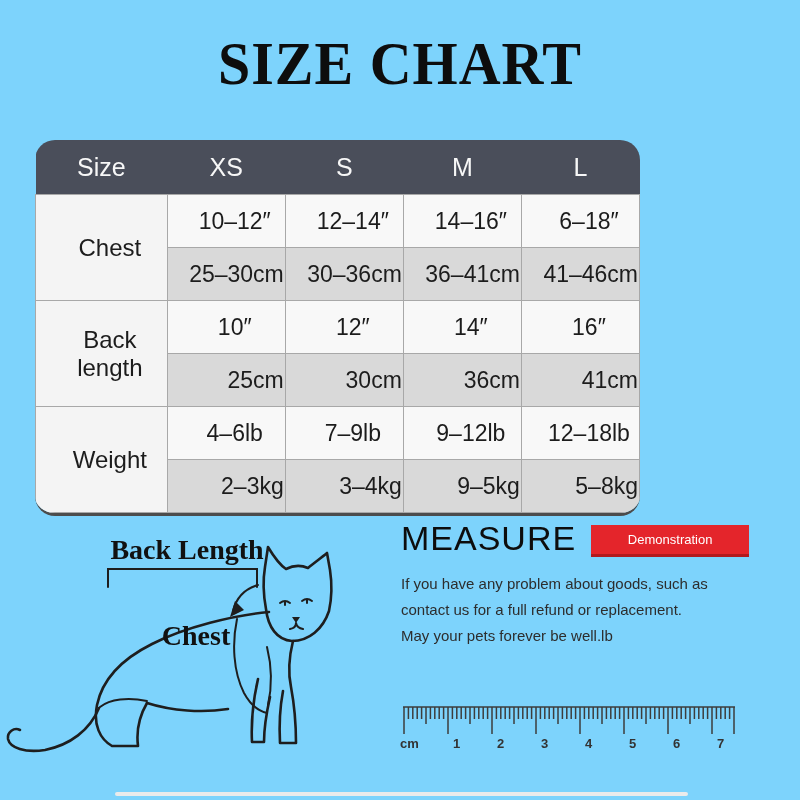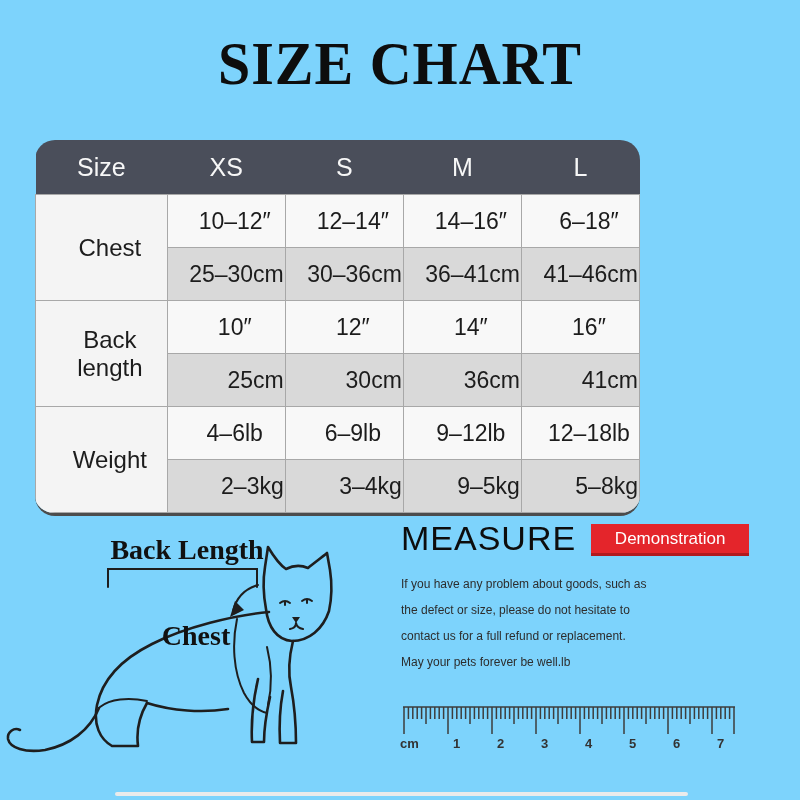--- a/index.html
+++ b/index.html
@@ -24,26 +24,26 @@
 
   
   .cat{position:absolute;left:0;top:515px;width:400px;height:280px;}
   .cat path.stroke{fill:none;stroke:#1e1e1e;stroke-width:2.6;stroke-linecap:round;stroke-linejoin:round;}
   .cat path.thin{fill:none;stroke:#1e1e1e;stroke-width:2;stroke-linecap:round;}
   .cat path.fill{fill:#1e1e1e;stroke:none;}
   .cat text{font-family:"Liberation Serif",serif;font-weight:700;font-size:28px;fill:#111;}
 
   
   .measure{position:absolute;left:401px;top:518px;width:372px;}
-  .measure-head{display:flex;align-items:flex-start;gap:15px;}
+  .measure-head{display:flex;align-items:center;gap:15px;}
   .measure-title{font-size:34px;letter-spacing:1px;color:#0d0d0d;line-height:40px;}
-  .badge{background:var(--badge_red);color:#fff;font-size:17px;width:158px;height:29px;
+  .badge{background:var(--badge_red);color:#fff;font-size:13px;width:158px;height:29px;
          margin-top:6px;display:flex;align-items:center;justify-content:center;
          border-bottom:3px solid #b2191d;flex:none;}
-  .measure-text{margin-top:13px;font-size:12px;line-height:26px;color:#2d2d2d;}
+  .measure-text{margin-top:13px;font-size:15px;line-height:26px;color:#2d2d2d;}
 
   
   .ruler{position:absolute;left:398px;top:703px;width:340px;height:52px;}
   .ruler line{stroke:#3d3d3d;stroke-width:1.5;}
   .ruler text{font-size:13px;font-weight:700;fill:#333;}
 
   .bottom-line{position:absolute;left:115px;top:792px;width:573px;height:4px;
                background:#ebebeb;border-radius:2px;}
 </style>
 </head>
@@ -94,21 +94,21 @@
         </tr>
         <tr class="met">
           <td class="val">25cm</td>
           <td class="val">30cm</td>
           <td class="val">36cm</td>
           <td class="val">41cm</td>
         </tr>
         <tr class="imp">
           <td class="rowlabel" rowspan="2">Weight</td>
           <td class="val">4–6lb</td>
-          <td class="val">6–9lb</td>
+          <td class="val">7–9lb</td>
           <td class="val">9–12lb</td>
           <td class="val">12–18lb</td>
         </tr>
         <tr class="met">
           <td class="val">2–3kg</td>
           <td class="val">3–4kg</td>
           <td class="val">9–5kg</td>
           <td class="val">5–8kg</td>
         </tr>
       </tbody>
@@ -146,21 +146,20 @@
     <text x="196" y="130" text-anchor="middle">Chest</text>
   </svg>
 
   <div class="measure">
     <div class="measure-head">
       <span class="measure-title">MEASURE</span>
       <span class="badge">Demonstration</span>
     </div>
     <div class="measure-text">
       <div>If you have any problem about goods, such as</div>
-      <div>the defect or size, please do not hesitate to</div>
       <div>contact us for a full refund or replacement.</div>
       <div>May your pets forever be well.lb</div>
     </div>
   </div>
 
   <svg class="ruler" viewBox="0 0 340 52">
     <line x1="5" y1="4" x2="337" y2="4"></line>
     <g id="ruler-ticks">
         <line x1="6" x2="6" y1="4" y2="31"></line>
         <line x1="10.4" x2="10.4" y1="4" y2="16"></line>

